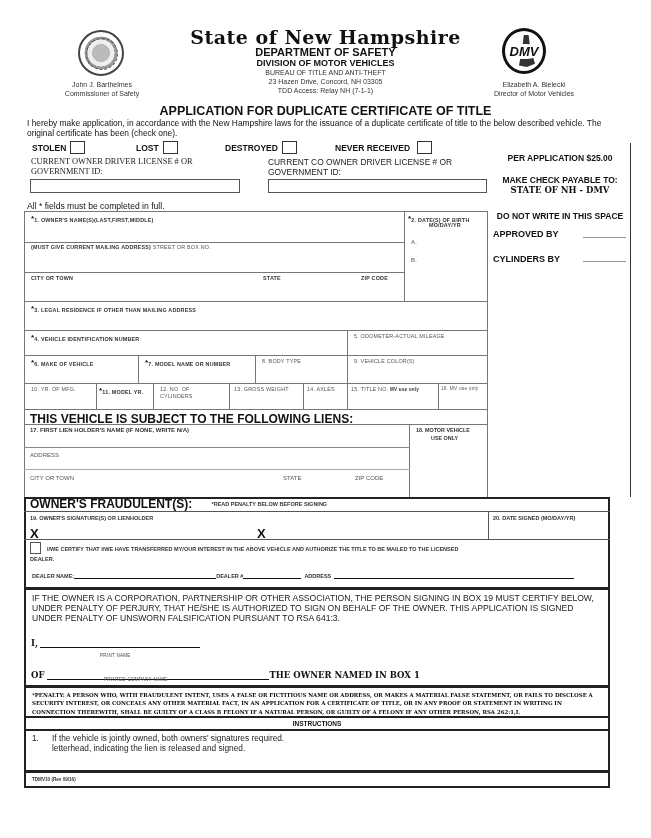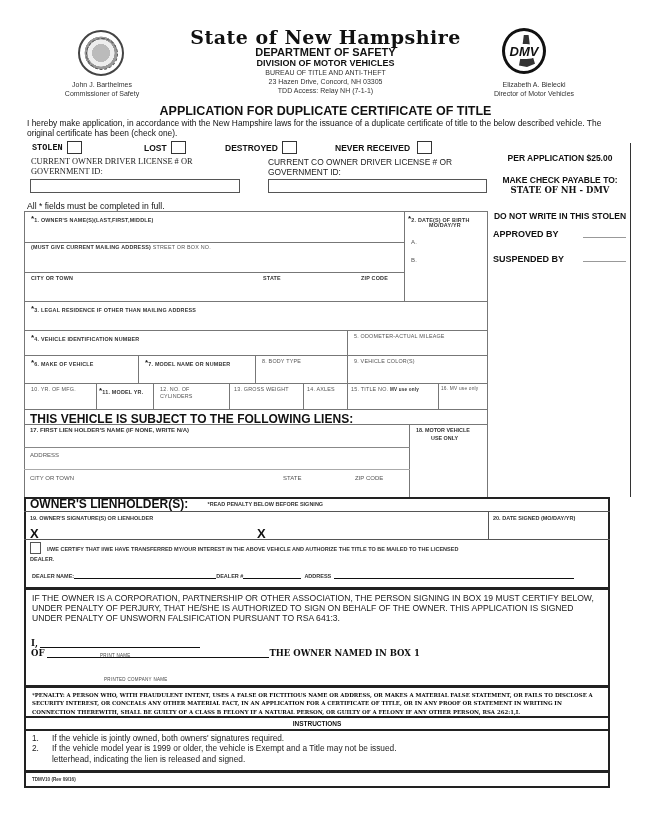--- a/index.html
+++ b/index.html
@@ -86,25 +86,25 @@
     <span>DMV</span>
   </div>
 <div class="hdr-caption" style="left:484px; top:80px; width:100px;">
   <div>Elizabeth A. Bielecki</div>
   <div>Director of Motor Vehicles</div>
 </div>
 
 <div class="app-title">APPLICATION FOR DUPLICATE CERTIFICATE OF TITLE</div>
 <div class="intro">I hereby make application, in accordance with the New Hampshire laws for the issuance of a duplicate certificate of title to the below described vehicle.  The original certificate has been (check one).</div>
 
-<div class="check-row" style="left:32px;font-family:Liberation Mono, monospace;">
+<div class="check-row" style="left:32px;">
   <span>STOLEN</span>
     <span class="cbox"></span>
 </div>
-<div class="check-row" style="left:144px;">
+<div class="check-row" style="left:136px;">
   <span>LOST</span>
     <span class="cbox"></span>
 </div>
 <div class="check-row" style="left:225px;">
   <span>DESTROYED</span>
     <span class="cbox"></span>
 </div>
 <div class="check-row" style="left:335px;align-items:center;">
   <span>NEVER RECEIVED</span>
     <span class="cbox" style="margin-left:7px;"></span>
@@ -117,24 +117,24 @@
 <div class="id-input" style="left:30px; width:210px;"></div>
 <div class="id-label" style="left:268px;">
   <div>CURRENT CO OWNER DRIVER LICENSE # OR</div>
   <div>GOVERNMENT ID:</div>
 </div>
 <div class="id-input" style="left:268px; width:219px;"></div>
 
 <div class="right-info" style="top:153px;">PER APPLICATION $25.00</div>
 <div class="right-info" style="top:175px;">MAKE CHECK PAYABLE TO:</div>
 <div class="right-info serif-b" style="top:185px;">STATE OF NH - DMV</div>
-<div class="right-info" style="top:211px;">DO NOT WRITE IN THIS STOLEN</div>
+<div class="right-info" style="top:211px;">DO NOT WRITE IN THIS SPACE</div>
 <div class="right-info" style="top:229px; text-align:left; left:493px; font-size:9px;">APPROVED BY</div>
 <div class="abs" style="left:583px; top:237px; width:43px; border-bottom:1px solid #999;"></div>
-<div class="right-info" style="top:254px; text-align:left; left:493px; font-size:9px;">SUSPENDED BY</div>
+<div class="right-info" style="top:254px; text-align:left; left:493px; font-size:9px;">CYLINDERS BY</div>
 <div class="abs" style="left:583px; top:261px; width:43px; border-bottom:1px solid #999;"></div>
 
 <div class="req-note">All * fields must be completed in full.</div>
 
 <div class="cell" style="left:24px; top:211px; width:381px; height:32px;">
   <span class="lbl"><span class="star">*</span><span>1.  OWNER'S NAME(S)(LAST,FIRST,MIDDLE)</span></span>
 </div>
 <div class="cell" style="left:404px; top:211px; width:84px; height:91px;">
   <span class="lbl" style="left:3px;"><span class="star">*</span><span>2.  DATE(S) OF BIRTH</span></span>
   <span class="lbl" style="left:24px; top:10px;">MO/DAY/YR</span>
@@ -211,21 +211,21 @@
 <div class="abs" style="left:24px; top:469px; width:386px; height:28px;">
   <span class="lien-lbl" style="left:6px; top:6px; font-weight:normal; color:#555;">CITY OR TOWN</span>
   <span class="lien-lbl" style="left:259px; top:6px; font-weight:normal; color:#555;">STATE</span>
   <span class="lien-lbl" style="left:331px; top:6px; font-weight:normal; color:#555;">ZIP CODE</span>
 </div>
 
 <div class="frame-line" style="left:630px; top:143px; width:1px; height:354px; background:#333;"></div>
 
 <div class="sig-box" style="height:92px;"></div>
 <div class="sig-title">
-  <span>OWNER'S LIENHOLDER(S):</span>
+  <span>OWNER'S FRAUDULENT(S):</span>
   <span class="small-caps" style="margin-left:16px; font-weight:bold; vertical-align:2px;">*READ PENALTY BELOW BEFORE SIGNING</span>
 </div>
 <div class="abs" style="left:24px; top:511px; width:586px; border-top:1px solid #555;"></div>
 <div class="abs small-caps" style="left:30px; top:515px;">19. OWNER'S SIGNATURE(S) OR LIENHOLDER</div>
 <div class="abs" style="left:488px; top:511px; width:1px; height:28px; background:#555;"></div>
 <div class="abs small-caps" style="left:493px; top:515px;">20. DATE SIGNED (MO/DAY/YR)</div>
 <div class="x-mark" style="left:30px;">X</div>
 <div class="x-mark" style="left:257px;">X</div>
 <div class="abs" style="left:24px; top:539px; width:586px; border-top:1px solid #555;"></div>
 <div class="abs" style="left:30px; top:542px; width:11px; height:12px; border:1px solid #555; background:#fff;"></div>
@@ -241,33 +241,32 @@
 </div>
 
 <div class="corp">
   <div class="corp-text">IF THE OWNER IS A CORPORATION, PARTNERSHIP OR OTHER ASSOCIATION, THE PERSON SIGNING IN BOX 19 MUST CERTIFY BELOW, UNDER PENALTY OF PERJURY, THAT HE/SHE IS AUTHORIZED TO SIGN ON BEHALF OF THE OWNER.  THIS APPLICATION IS SIGNED UNDER PENALTY OF UNSWORN FALSIFICATION PURSUANT TO RSA 641:3.</div>
 </div>
 <div class="cert-line" style="left:31px; top:638px; display:flex; align-items:flex-end;">
   <span>I,</span>
   <span class="uline" style="width:160px; margin-left:2px;"></span>
 </div>
 <div class="tiny" style="left:100px; top:653px;">PRINT NAME</div>
-<div class="cert-line" style="left:31px; top:648px; display:flex; align-items:flex-end;">
+<div class="cert-line" style="left:31px; top:670px; display:flex; align-items:flex-end;">
   <span>OF</span>
   <span class="uline" style="width:222px; margin-left:3px;"></span>
   <span>THE OWNER NAMED IN BOX 1</span>
 </div>
 <div class="tiny" style="left:104px; top:677px;">PRINTED COMPANY NAME</div>
 
 <div class="penalty">*PENALTY: A PERSON WHO, WITH FRAUDULENT INTENT, USES A FALSE OR FICTITIOUS NAME OR ADDRESS, OR MAKES A MATERIAL FALSE STATEMENT, OR FAILS TO DISCLOSE A SECURITY INTEREST, OR CONCEALS ANY OTHER MATERIAL FACT, IN AN APPLICATION FOR A CERTIFICATE OF TITLE, OR IN ANY PROOF OR STATEMENT IN WRITING IN CONNECTION THEREWITH, SHALL BE GUILTY OF A CLASS B FELONY IF A NATURAL PERSON, OR GUILTY OF A FELONY IF ANY OTHER PERSON, RSA 262:1,I.</div>
 
 <div class="instr-head">INSTRUCTIONS</div>
 <div class="instr">
   <div class="instr-list">
     <div><span class="n">1.</span><span>If the vehicle is jointly owned, both owners' signatures required.</span></div>
-    <div><span class="n">2.</span><span>If the vehicle model year is 1999 or older, the vehicle is Exempt and a Title may not be issued.</span></div>
     <div class="ind">letterhead, indicating the lien is released and signed.</div>
   </div>
 </div>
 <div class="instr" style="top:729px; height:43px; border:2px solid #222;"></div>
 <div class="footer">
   <span class="form-no">TDMV10 (Rev 09/16)</span>
 </div>
 
 </body></html>

